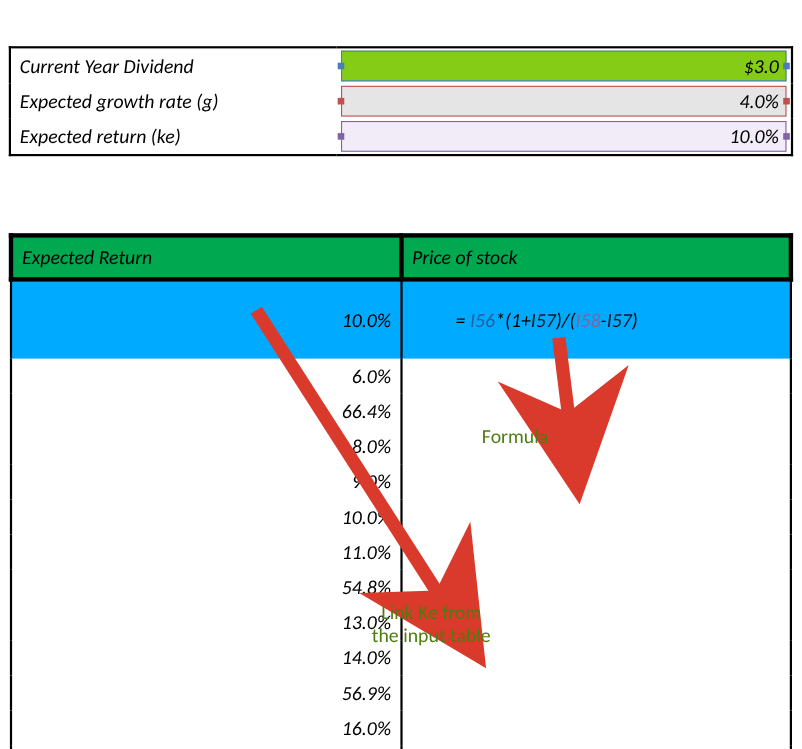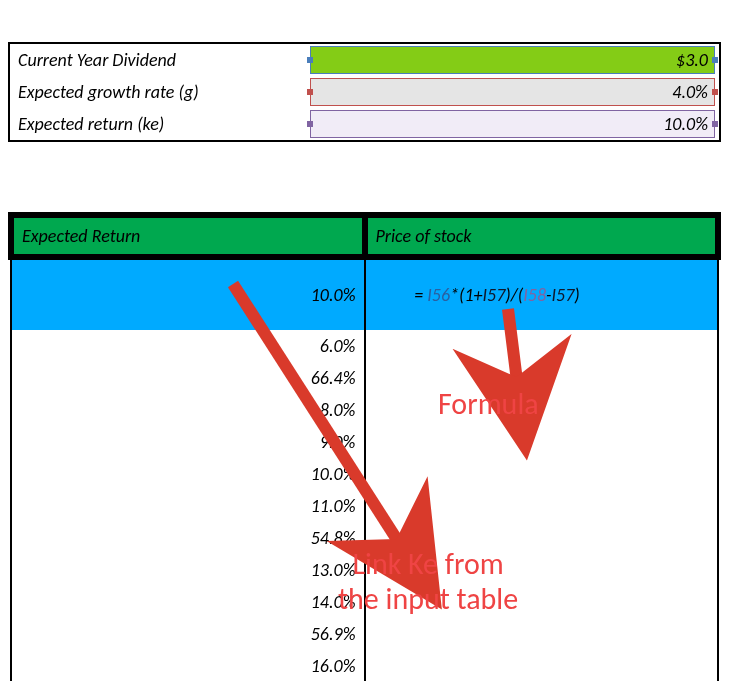--- a/index.html
+++ b/index.html
@@ -66,21 +66,21 @@
     width: 100%;
     table-layout: fixed;
   }
   .out-table th {
     background: #00a84f;
     color: #000;
     font-style: italic;
     text-align: left;
     padding: 4px 8px;
     font-weight: normal;
-    border: 6px solid #000000;
+    border: 4px solid #000000;
     height: 28px;
   }
   .out-table td {
     padding: 2px 8px;
     font-style: italic;
     height: 28px;
     border-left:2px solid #000;
     border-right:2px solid #000;
   }
   .out-table td.ke { text-align: right; width: 280px; }
@@ -92,22 +92,22 @@
   .formula .eq  { color:#000; }
   .formula .ref-b { color:#2a5fa0; }
   .formula .ref-r { color:#0f172a; }
   .formula .ref-p { color:#8064a2; }
   .formula .op  { color:#000; }
 
   
   .anno {
     position: absolute;
     font-family: Calibri, Arial, sans-serif;
-    font-size: 30px;
-    color: #ef4444;
+    font-size: 18px;
+    color: #4d7c0f;
     line-height: 1.15;
     text-align: center;
     pointer-events: none;
   }
   svg.arrows {
     position:absolute;
     top:0; left:0;
     width:100%; height:100%;
     pointer-events:none;
   }

